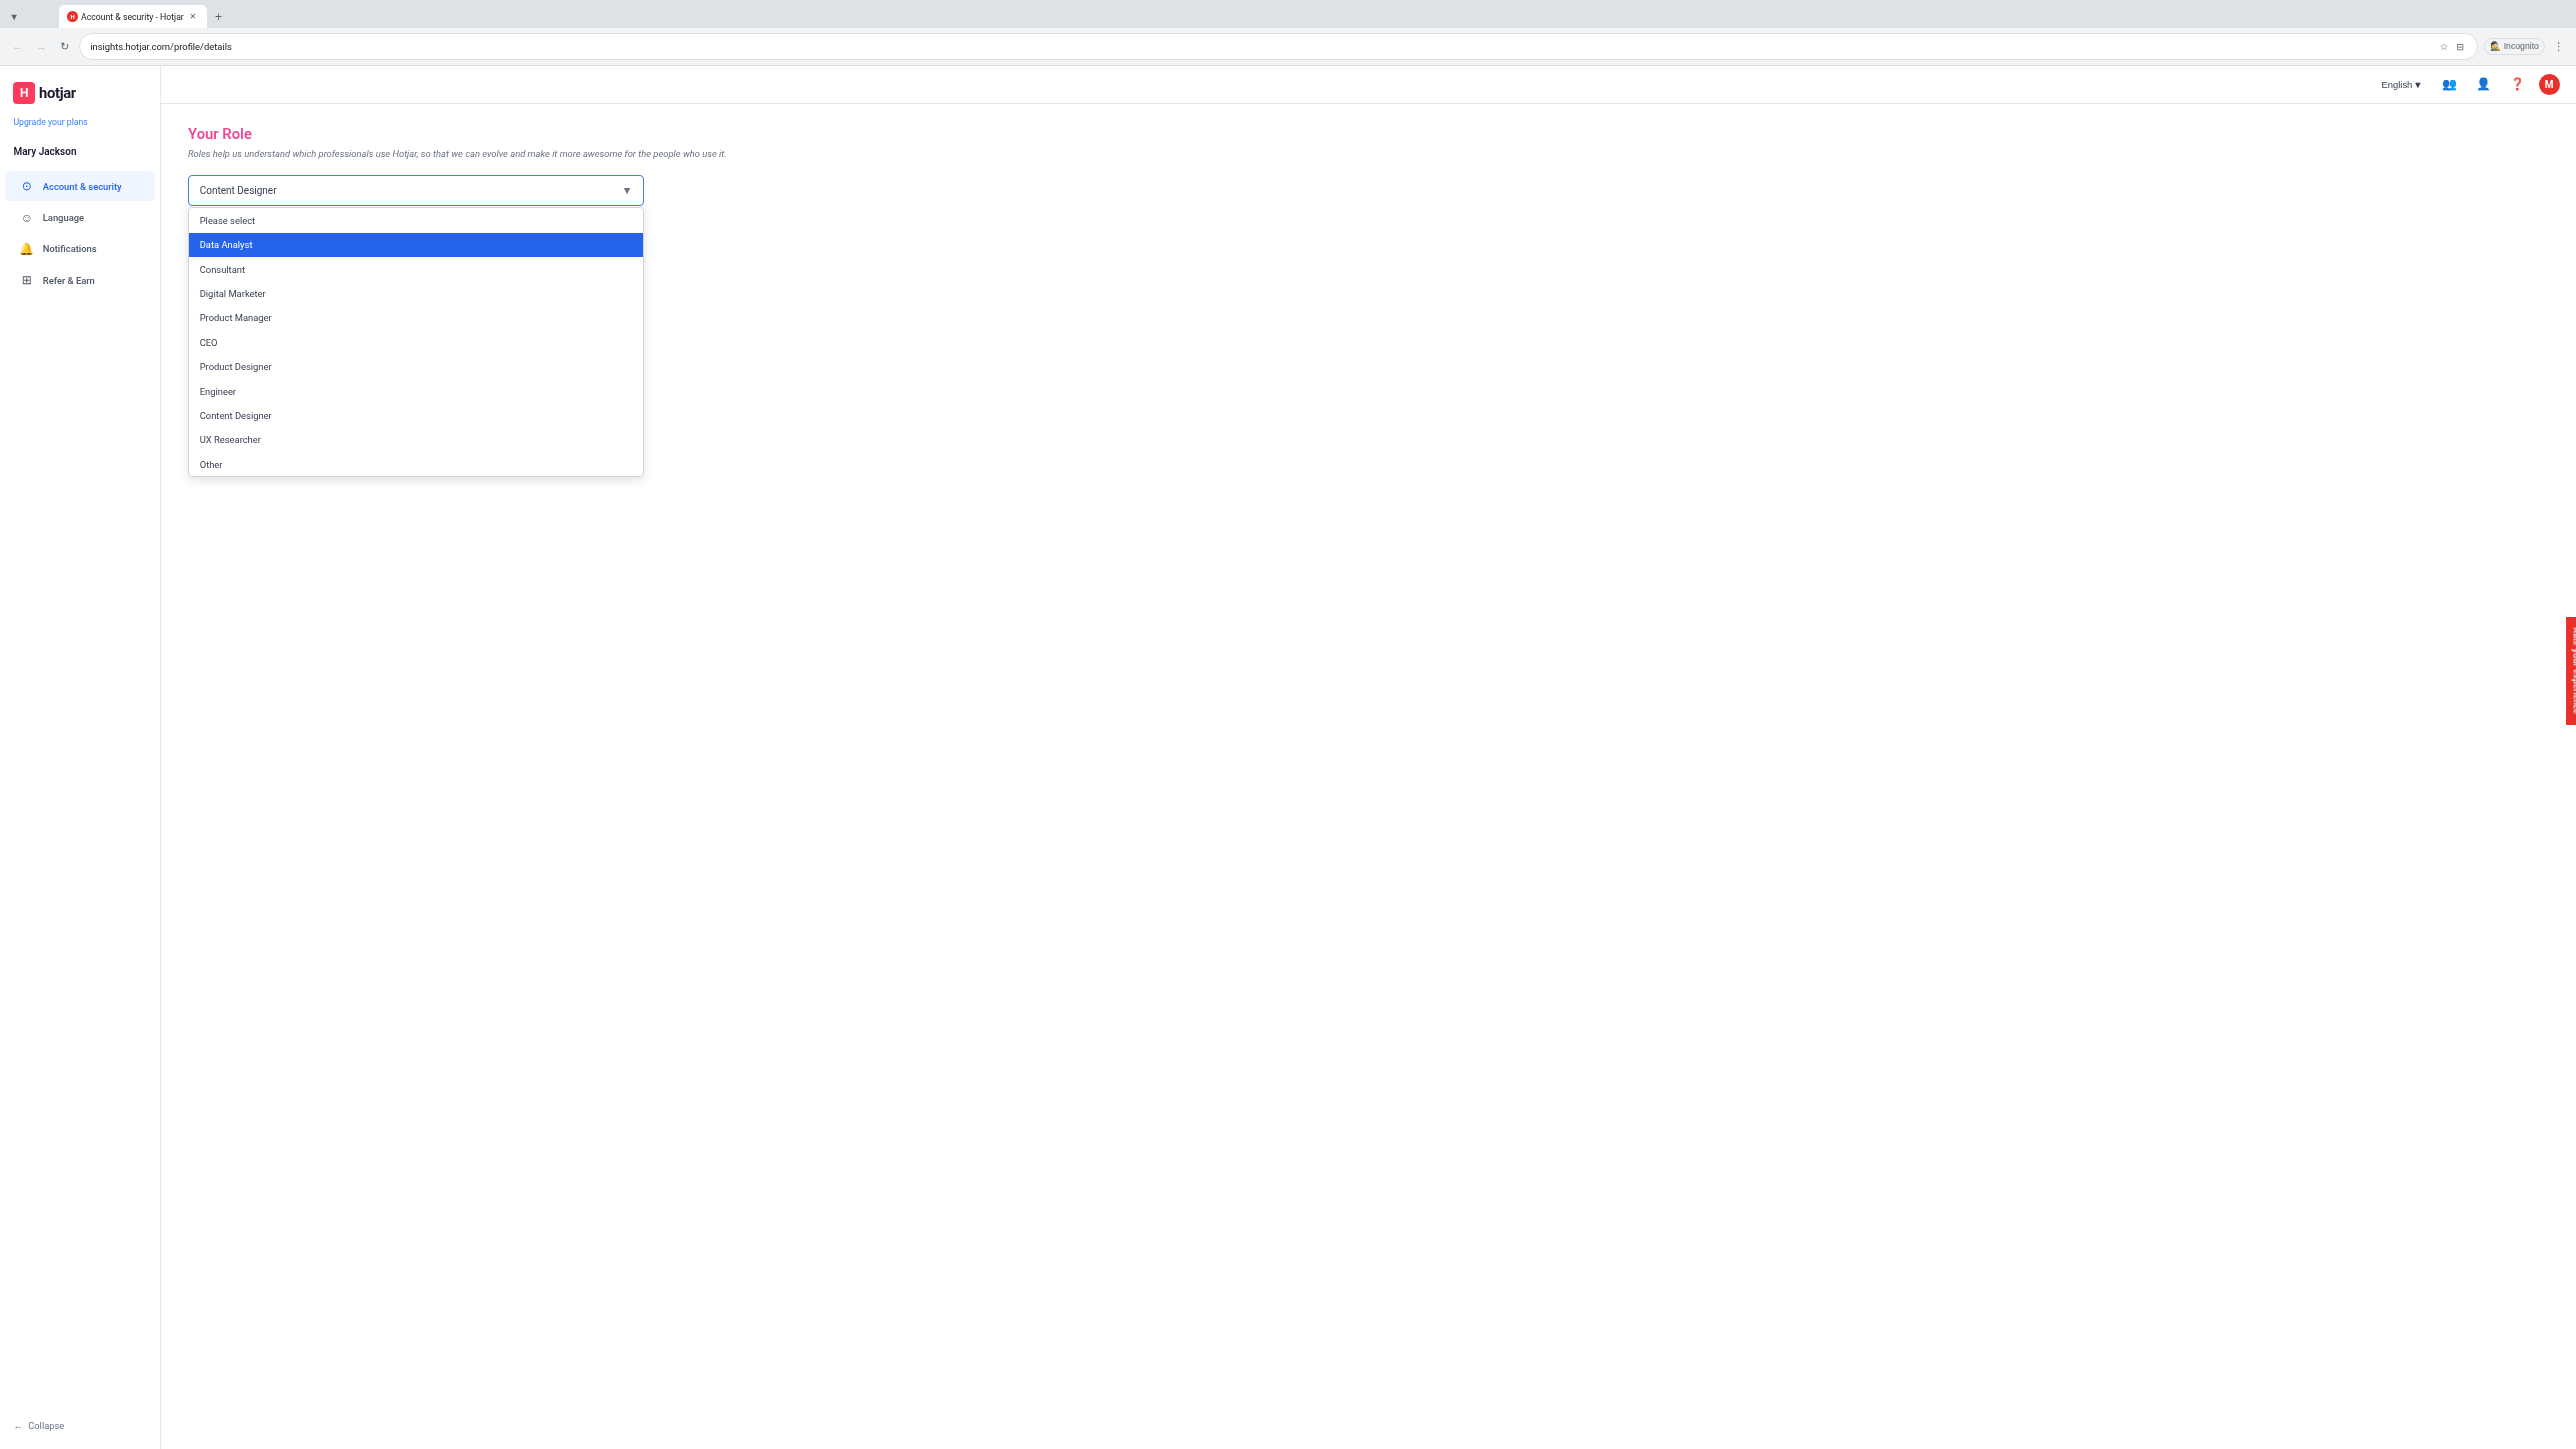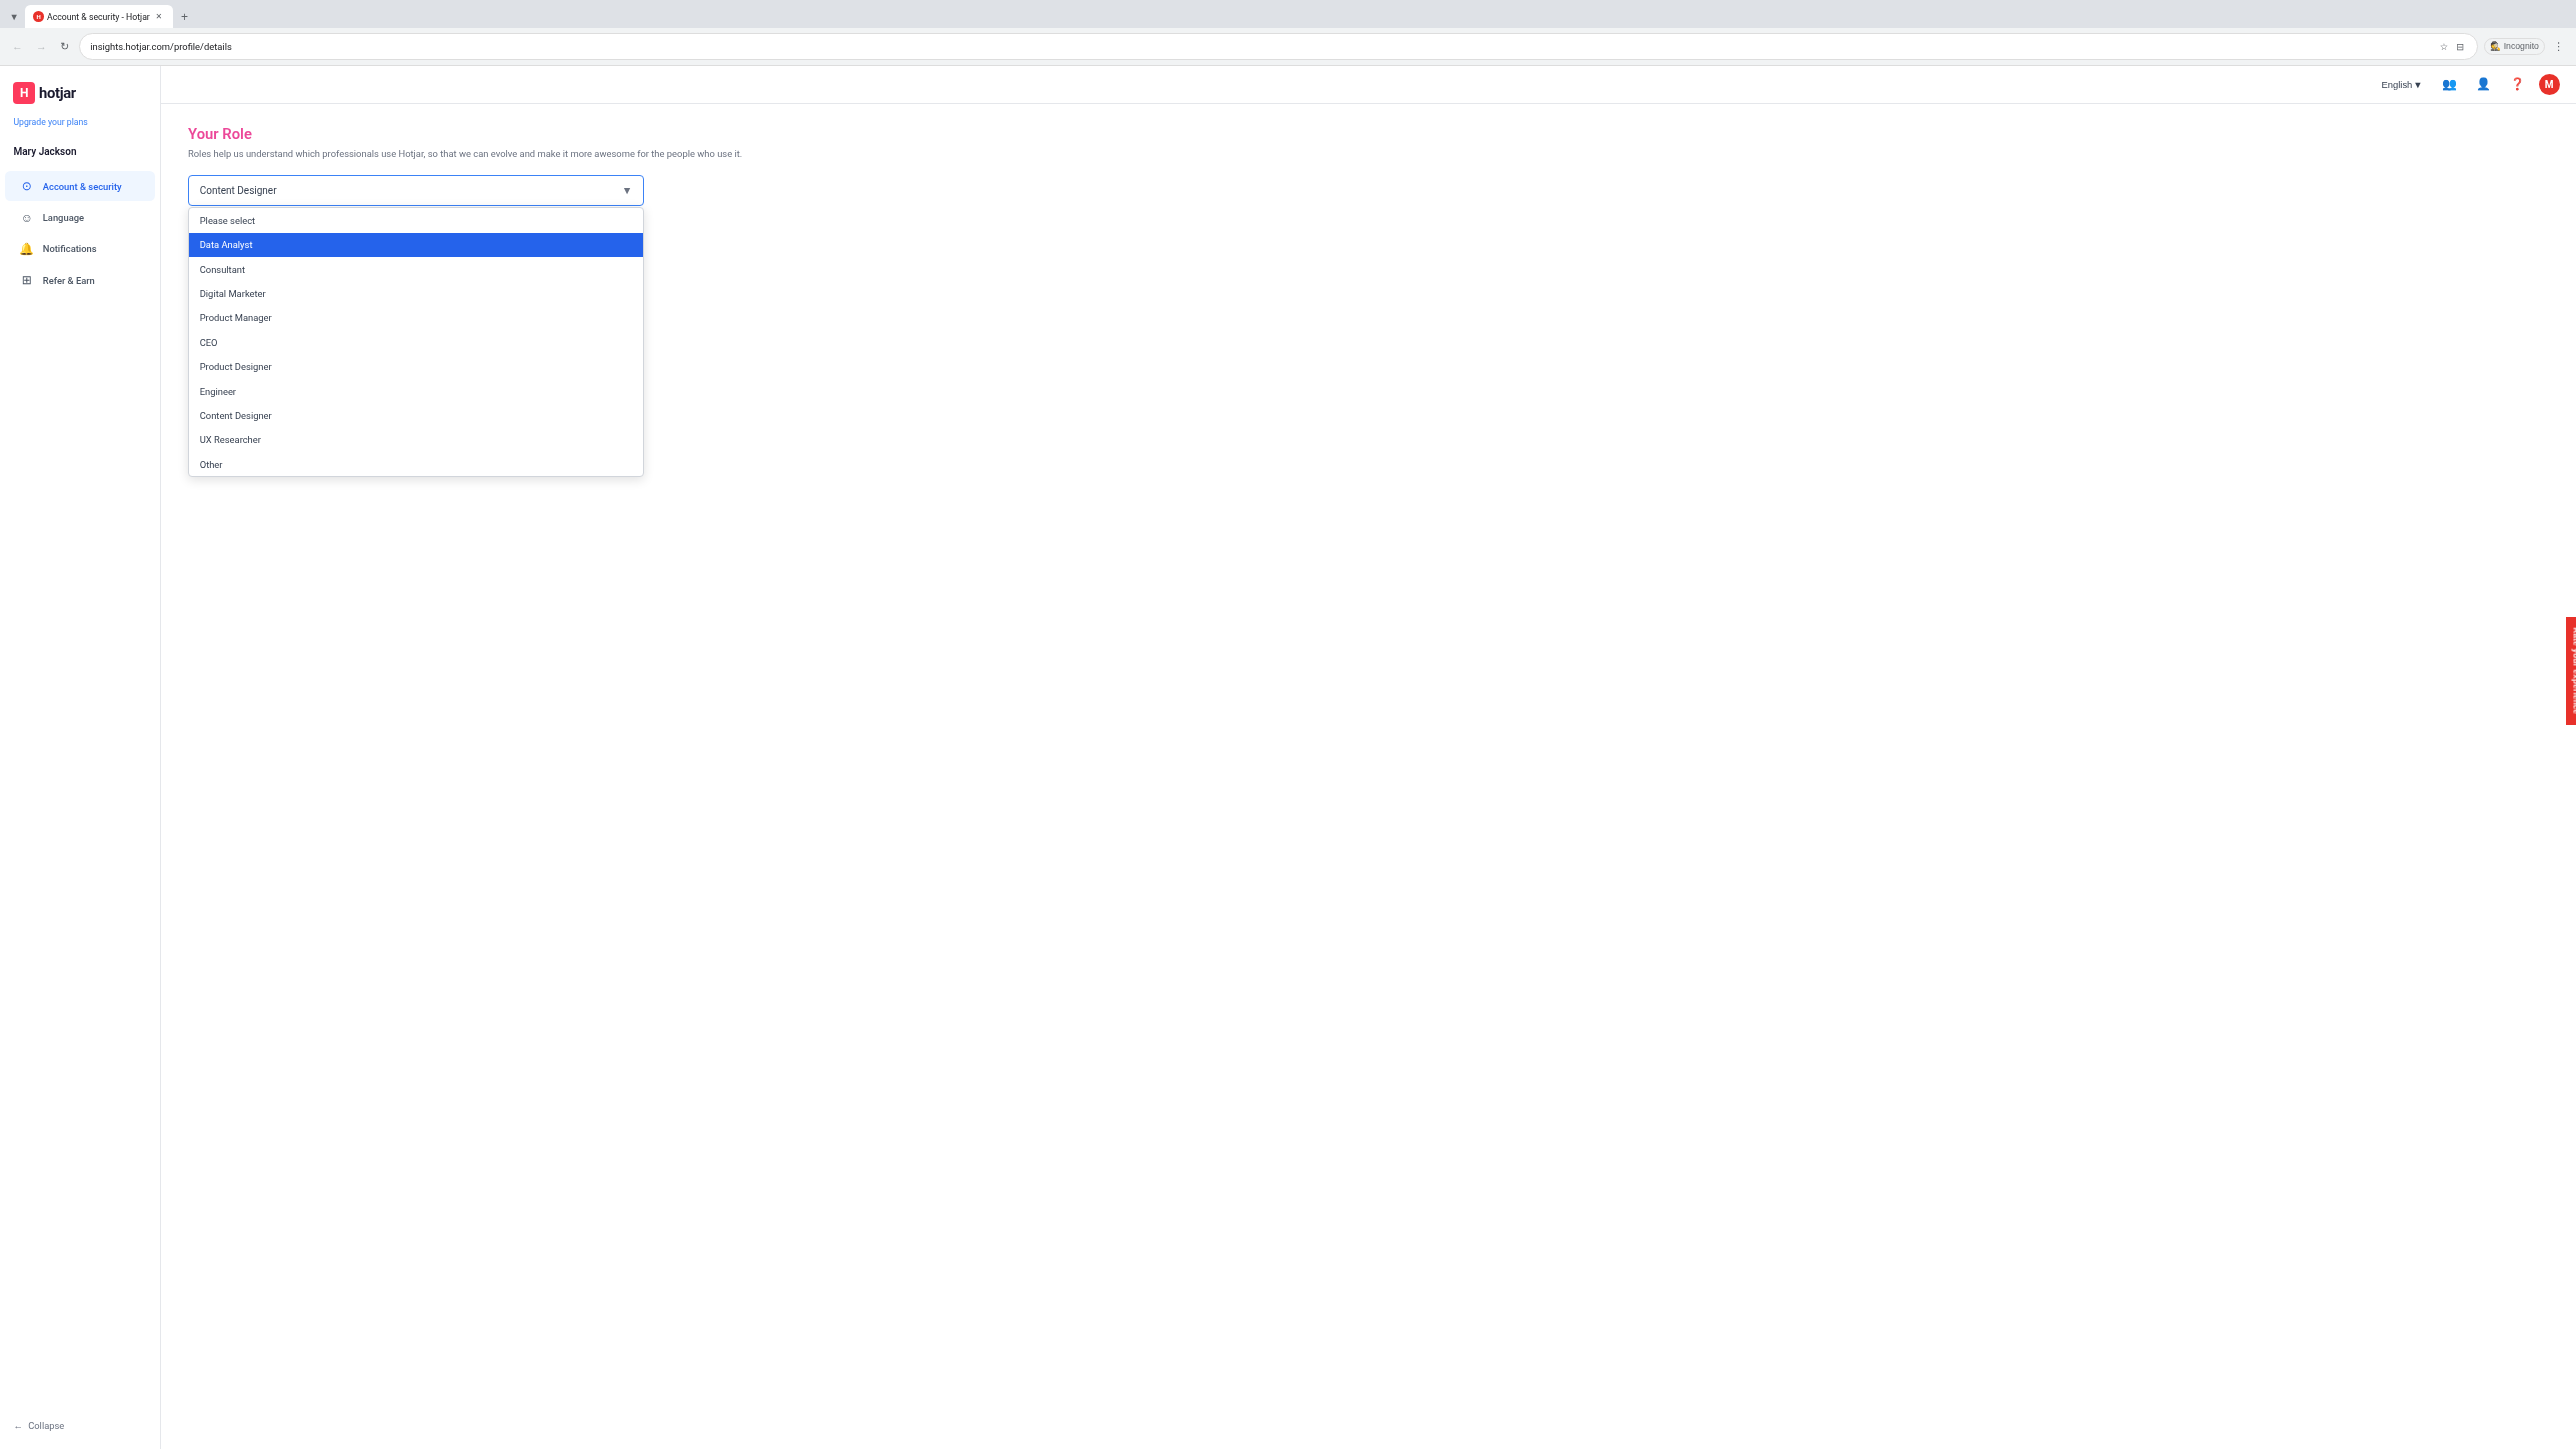--- a/index.html
+++ b/index.html
@@ -2,21 +2,21 @@
 <html style="font-size:10.7px"><head>
   <meta charset="utf-8">
   <style>
     * { box-sizing: border-box; margin: 0; padding: 0; }
     body { font-family: -apple-system, BlinkMacSystemFont, 'Segoe UI', Roboto, sans-serif; background: #fff; color: #333; font-size: 9.4px; }
 
     
     .browser-chrome { background: #f1f3f4; border-bottom: 0.7px solid #ddd; }
     .tab-bar { display: flex; align-items: center; padding: 5.4px 5.4px 0; background: #dee1e6; gap: 2.7px; }
     .tab-switcher { background: none; border: none; cursor: pointer; padding: 2.7px 4px; color: #5f6368; font-size: 9.4px; }
-    .tab { display: flex; align-items: center; gap: 3px; background: #fff; border-radius: 5.4px 5.4px 0 0; padding: 5.4px 8px; font-size: 8.7px; color: #202124; max-width: 161px; }
+    .tab { display: flex; align-items: center; gap: 3px; background: #fff; border-radius: 5.4px 5.4px 0 0; padding: 5.4px 8px; font-size: 8.7px; color: #202124; max-width: 161px; margin-left: 34px; }
     .tab-favicon { width: 10.7px; height: 10.7px; background: #e8312a; border-radius: 50%; display: flex; align-items: center; justify-content: center; color: white; font-size: 6px; font-weight: bold; flex-shrink: 0; }
     .tab-title { flex: 1; overflow: hidden; text-overflow: ellipsis; white-space: nowrap; }
     .tab-close { color: #5f6368; font-size: 8px; cursor: pointer; padding: 1.3px 2.7px; border-radius: 50%; }
     .tab-new { background: none; border: none; font-size: 12px; color: #5f6368; cursor: pointer; padding: 2.7px 5.4px; }
     .address-bar { display: flex; align-items: center; padding: 5.4px 8px; gap: 5.4px; background: #f1f3f4; }
     .nav-btn { background: none; border: none; cursor: pointer; padding: 4px; color: #5f6368; font-size: 10.7px; border-radius: 50%; }
     .nav-btn.disabled { opacity: 0.4; cursor: default; }
     .url-bar { flex: 1; background: #fff; border: 0.7px solid #ddd; border-radius: 13.4px; padding: 4px 10.7px; font-size: 9.4px; color: #202124; display: flex; align-items: center; gap: 5.4px; }
     .url-text { flex: 1; color: #202124; font-size: 9.4px; }
     .url-actions { display: flex; align-items: center; gap: 2.7px; }
@@ -51,21 +51,21 @@
     .topbar-actions { display: flex; align-items: center; gap: 8px; }
     .topbar-btn { background: none; border: none; cursor: pointer; padding: 5.4px; color: #6b7280; font-size: 12px; border-radius: 50%; position: relative; }
     .lang-selector { display: flex; align-items: center; gap: 1px; cursor: pointer; font-size: 9.4px; color: #374151; border: none; background: none; padding: 4px 6.7px; border-radius: 4px; }
     .user-avatar-top { width: 21.5px; height: 21.5px; border-radius: 50%; background: #e8312a; display: flex; align-items: center; justify-content: center; color: white; font-size: 10px; font-weight: bold; cursor: pointer; overflow: hidden; }
 
     
     .main-content { flex: 1; overflow-y: auto; padding: 21.5px 27px; background: #fff; }
 
     
     .section-title { font-size: 14.8px; font-weight: 600; color: #ec4899; margin-bottom: 4px; }
-    .section-desc { font-size: 9.4px; color: #6b7280; margin-bottom: 13.4px; line-height: 1.5; }
+    .section-desc { font-size: 9.4px; color: #6b7280; margin-bottom: 13.4px; line-height: 1.5; font-style: italic; }
 
     
     .select-container { position: relative; max-width: 456px; margin-bottom: 23px; }
     .select-display { display: flex; align-items: center; justify-content: space-between; border: 1.3px solid #3b82f6; border-radius: 4px; padding: 8px 10.7px; background: #fff; cursor: pointer; font-size: 10px; color: #374151; }
     .select-chevron { color: #6b7280; font-size: 10.7px; }
     .dropdown-menu { position: absolute; top: 100%; left: 0; right: 0; background: #fff; border: 0.7px solid #d1d5db; border-radius: 4px; box-shadow: 0 2.7px 10.7px rgba(0,0,0,0.12); z-index: 100; margin-top: 1.3px; }
     .dropdown-item { padding: 6.7px 10.7px; font-size: 9.4px; color: #374151; cursor: pointer; }
     .dropdown-item.highlighted { background: #2563eb; color: #fff; }
 
     

